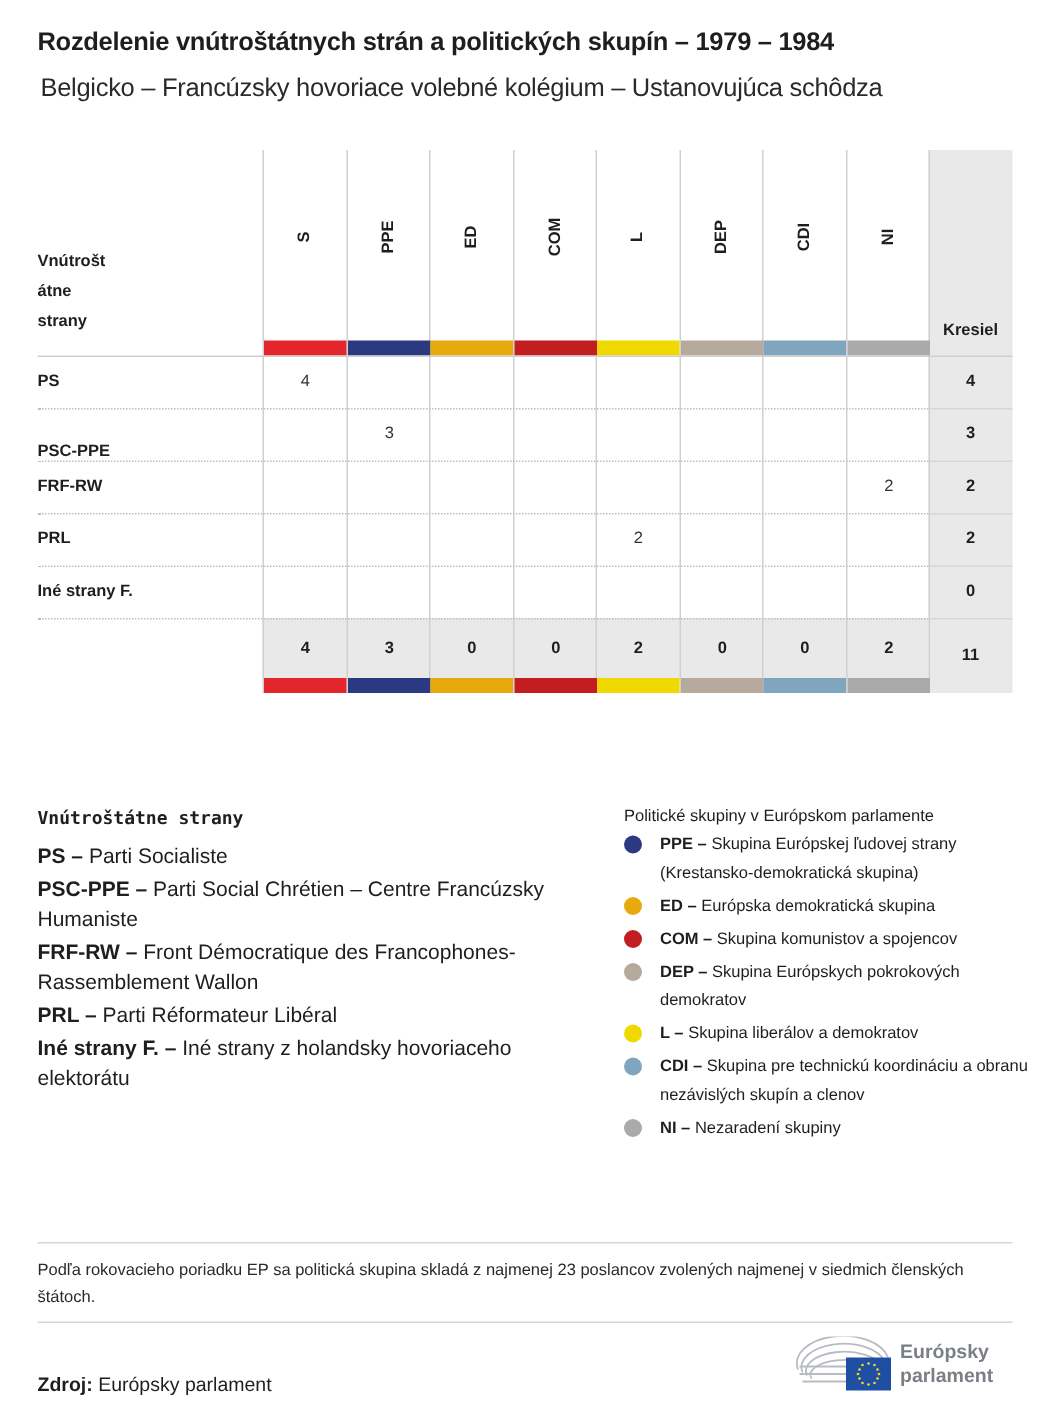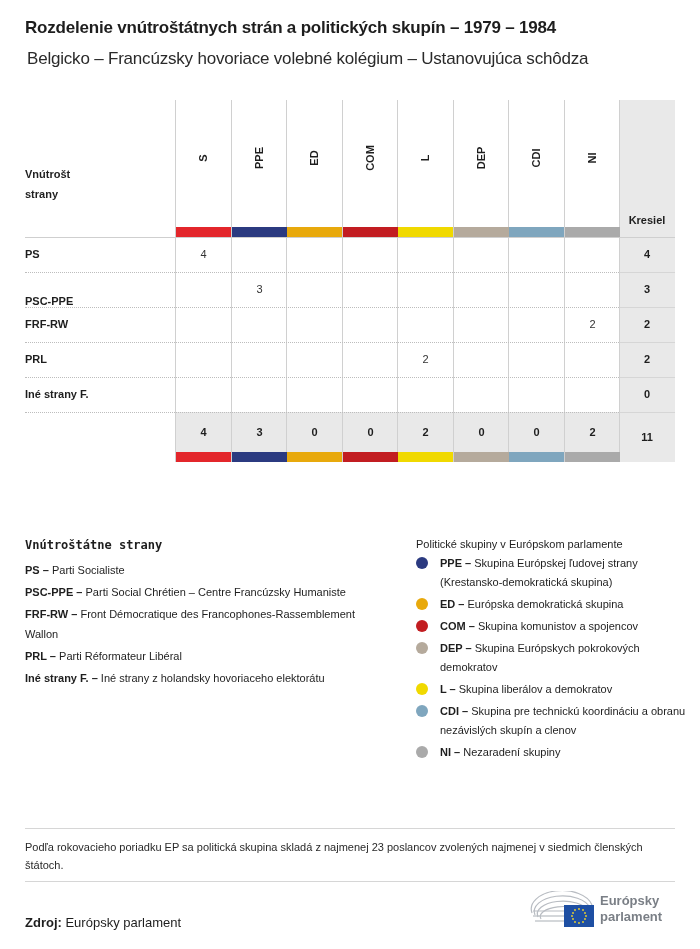--- a/index.html
+++ b/index.html
@@ -23,21 +23,21 @@
   .row-label { position: absolute; left: 0; width: 150px; font-size: 11px; font-weight: bold; height: 35px; line-height: 35px; }
   .cell { position: absolute; width: 55px; height: 35px; line-height: 35px; text-align: center; font-size: 11px; color: #333; }
   .seat { position: absolute; left: 594px; width: 56px; height: 35px; line-height: 35px; text-align: center; font-size: 11px; font-weight: bold; }
   .total-bg { position: absolute; left: 150px; top: 312px; width: 444px; height: 40px; background: #e9e9e9; }
   .total-cell { position: absolute; top: 312px; width: 55px; height: 40px; line-height: 40px; text-align: center; font-size: 11px; font-weight: bold; }
   .grand-total { position: absolute; left: 594px; top: 312px; width: 56px; height: 50px; line-height: 50px; text-align: center; font-size: 11px; font-weight: bold; }
 
   
   .legend-left { position: absolute; left: 25px; top: 538px; width: 360px; }
   .legend-left h3 { font-family: "DejaVu Sans Mono", monospace; font-size: 12px; font-weight: bold; margin-bottom: 8px; }
-  .legend-left .li { font-size: 11px; line-height: 20px; margin-bottom: 2px; }
+  .legend-left .li { font-size: 14px; line-height: 20px; margin-bottom: 2px; }
   .legend-right { position: absolute; left: 416px; top: 538px; width: 270px; }
   .legend-right h3 { font-size: 11px; font-weight: normal; margin-bottom: 4px; }
   .legend-right .li { position: relative; padding-left: 24px; font-size: 11px; line-height: 19px; margin-bottom: 3px; }
   .legend-right .dot { position: absolute; left: 0; top: 3px; width: 12px; height: 12px; border-radius: 50%; }
   b { font-weight: bold; }
 
   .sep { position: absolute; left: 25px; width: 650px; height: 1px; background: #d6d6d6; }
   .note { position: absolute; left: 25px; top: 838px; width: 640px; font-size: 11px; line-height: 18px; color: #2a2a2a; }
   .source { position: absolute; left: 25px; top: 915px; font-size: 13px; }
   .source b { font-weight: bold; }
@@ -48,20 +48,21 @@
 </head>
 <body>
 
 <div class="title">Rozdelenie vnútroštátnych strán a politických skupín – 1979 – 1984</div>
 <div class="subtitle">Belgicko – Francúzsky hovoriace volebné kolégium – Ustanovujúca schôdza</div>
 
 <div class="tbl" id="tbl">
   <div class="kresiel-col"></div>
   <div class="row-label-hdr">
     <div>Vnútrošt</div>
+    <div>átne</div>
     <div>strany</div>
   </div>
   <div class="kresiel-label">Kresiel</div>
   <div class="total-bg"></div>
   <div class="grand-total">11</div>
 <div class="col-vline" style="left:150px;height:362px"></div>
     <div class="col-vline" style="left:206px;height:362px"></div>
     <div class="col-vline" style="left:261px;height:362px"></div>
     <div class="col-vline" style="left:317px;height:362px"></div>
     <div class="col-vline" style="left:372px;height:362px"></div>

